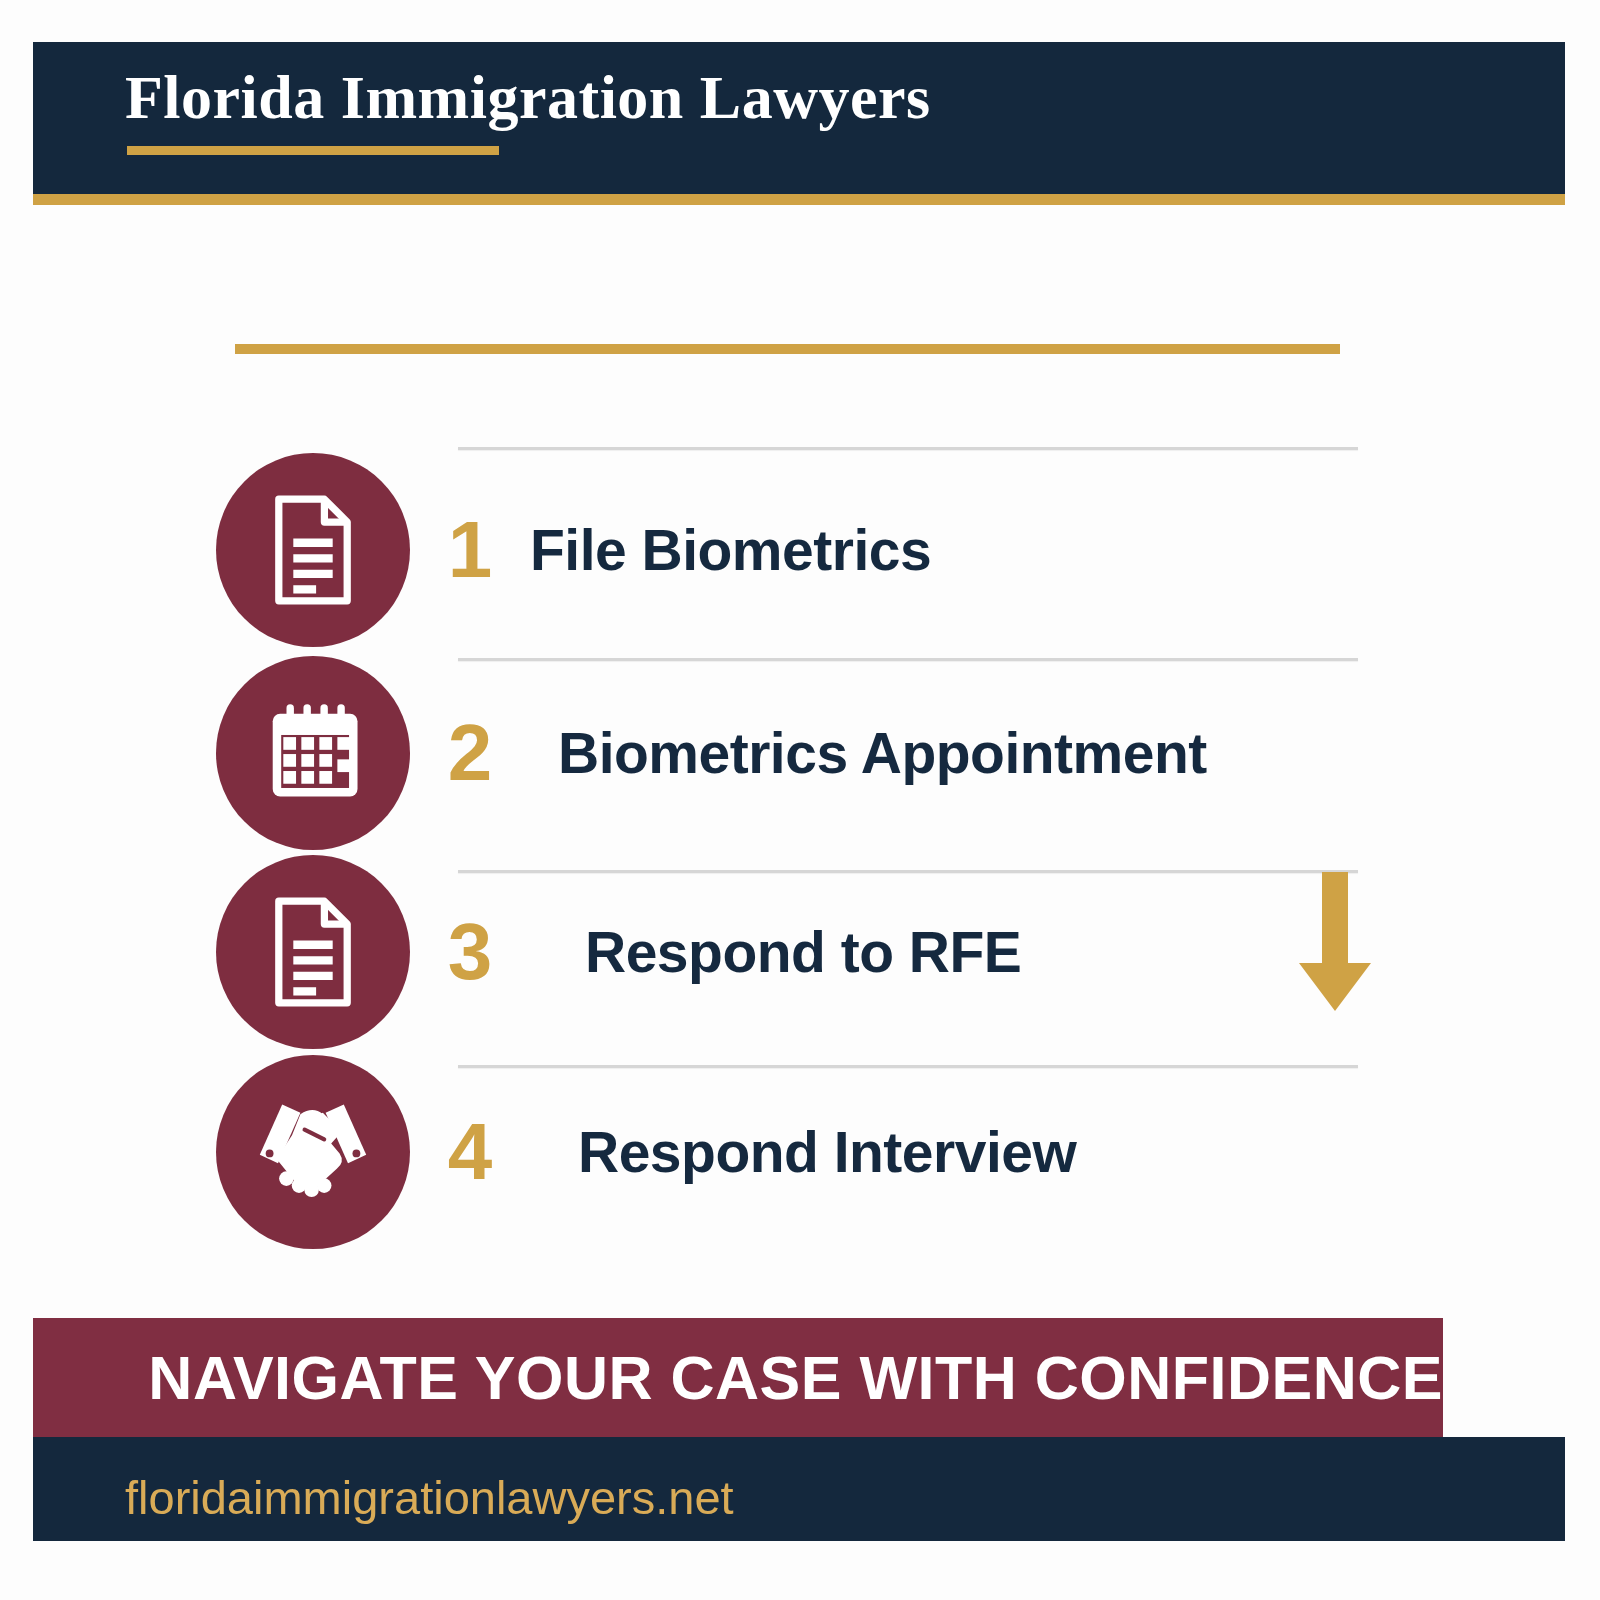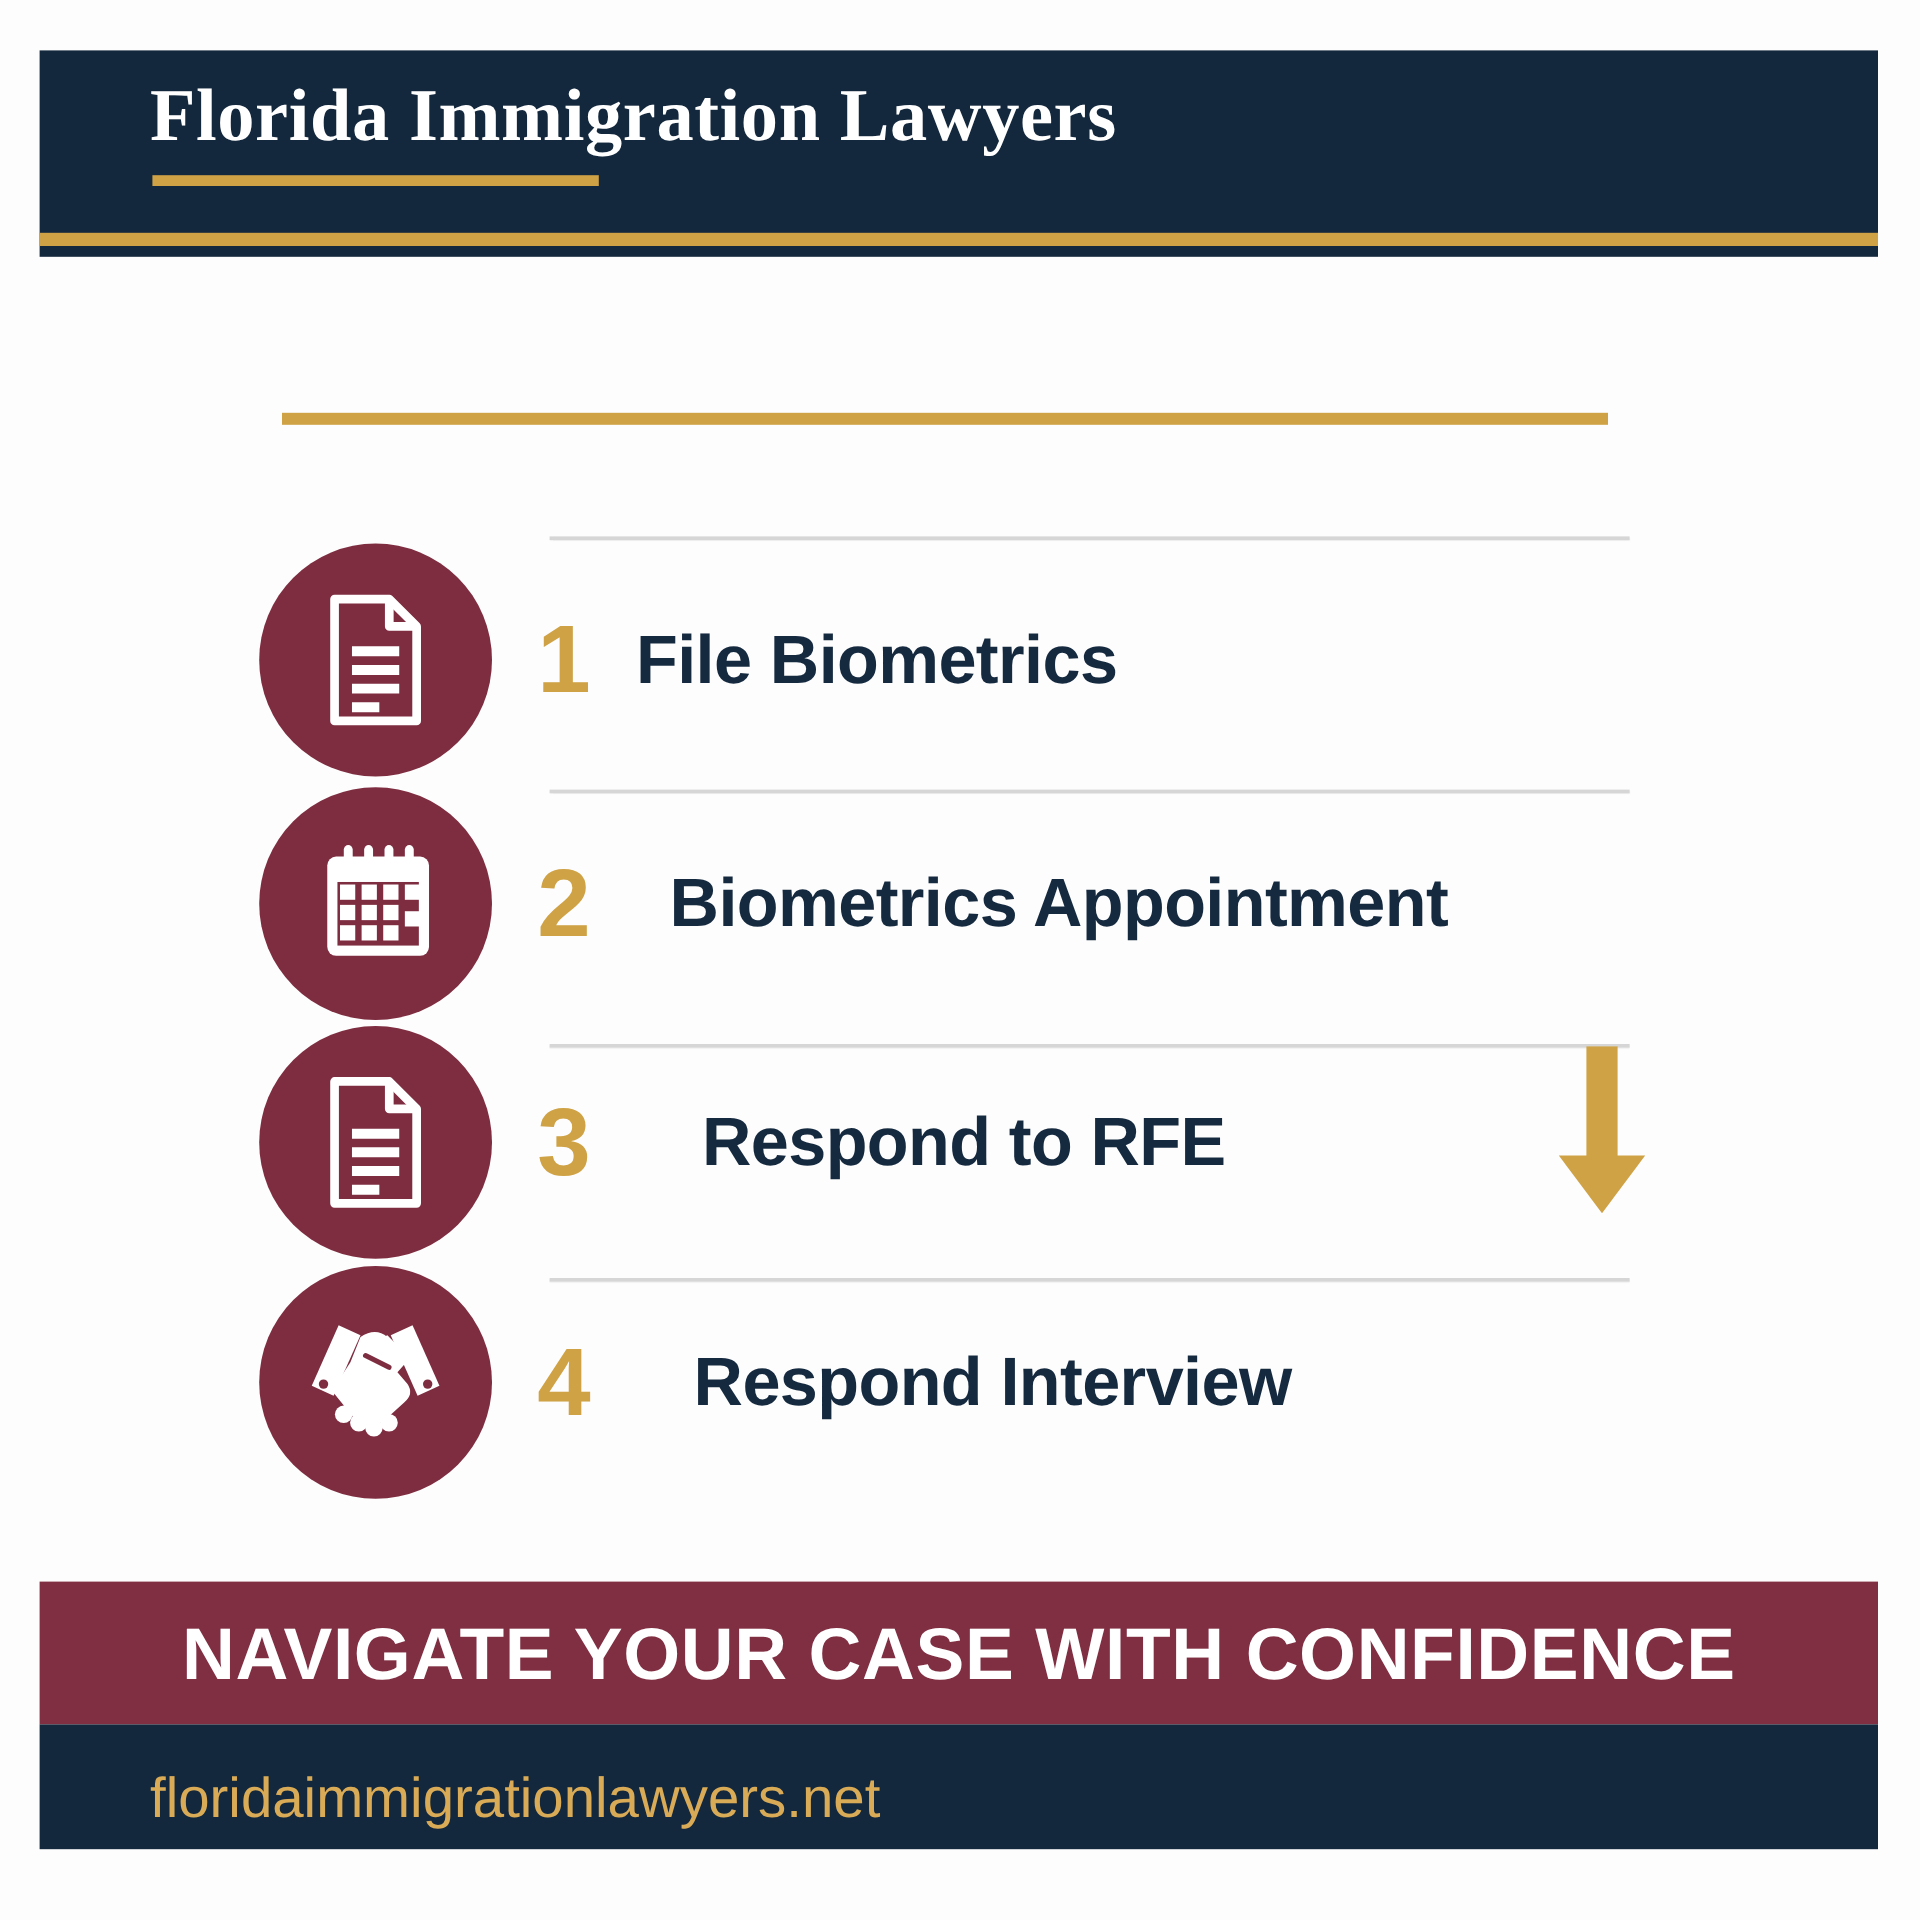--- a/index.html
+++ b/index.html
@@ -16,21 +16,21 @@
   body{
     width:1600px;height:1600px;
     background:#fdfdfd;
     font-family:"Liberation Sans", sans-serif;
     overflow:hidden;
   }
   .page{position:relative;width:1600px;height:1600px;}
 
   
   .header-bar{
-    position:absolute;left:33px;top:42px;width:1532px;height:172px;
+    position:absolute;left:33px;top:42px;width:1532px;height:152px;
     background:var(--navy);
   }
   .brand{
     position:absolute;left:92px;top:24px;margin:0;
     font-family:"Liberation Serif", serif;
     font-weight:700;font-size:62px;line-height:1.0;
     color:var(--white);letter-spacing:0.5px;
   }
   .brand-underline{
     position:absolute;left:94px;top:104px;width:372px;height:9px;
@@ -94,23 +94,23 @@
   }
   .flow-arrow .head{
     position:absolute;left:1299px;top:963px;width:0;height:0;
     border-left:36px solid transparent;
     border-right:36px solid transparent;
     border-top:48px solid var(--gold);
   }
 
   
   .banner{
-    position:absolute;left:33px;top:1318px;width:1532px;height:119px;
+    position:absolute;left:33px;top:1318px;width:1410px;height:119px;
     background:var(--banner-maroon);
-    display:flex;align-items:center;justify-content:center;
+    display:flex;align-items:center;justify-content:flex-end;
   }
   .banner span{
     color:var(--white);font-size:61px;font-weight:800;letter-spacing:0.5px;
     white-space:nowrap;
   }
   .footer-bar{
     position:absolute;left:33px;top:1437px;width:1532px;height:104px;
     background:var(--navy);
   }
   .website{

